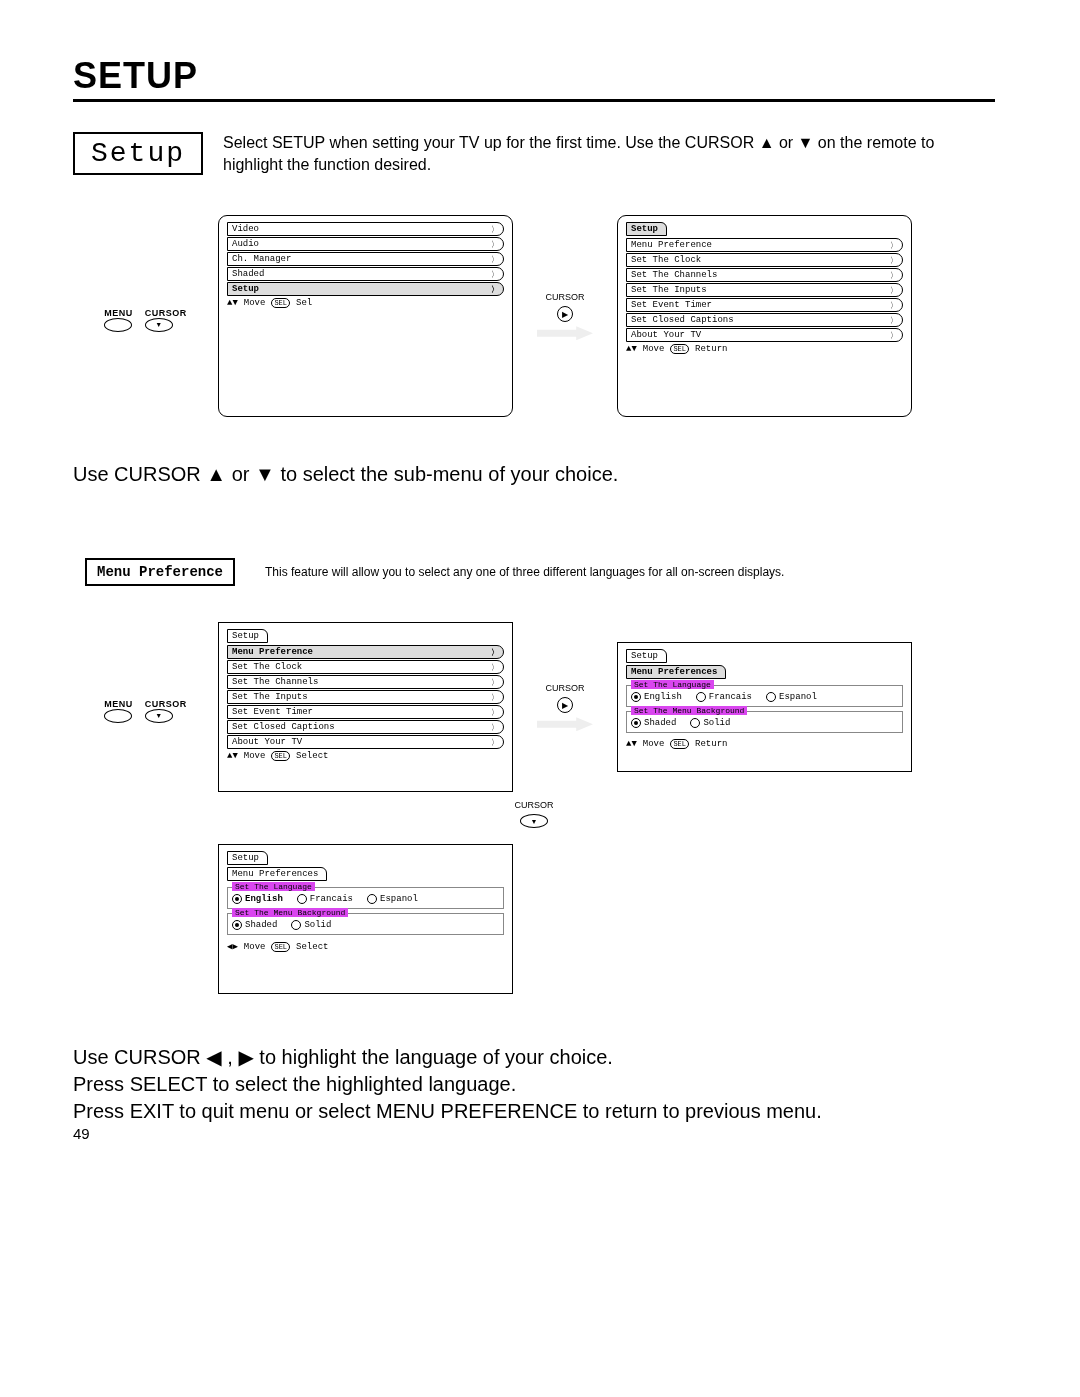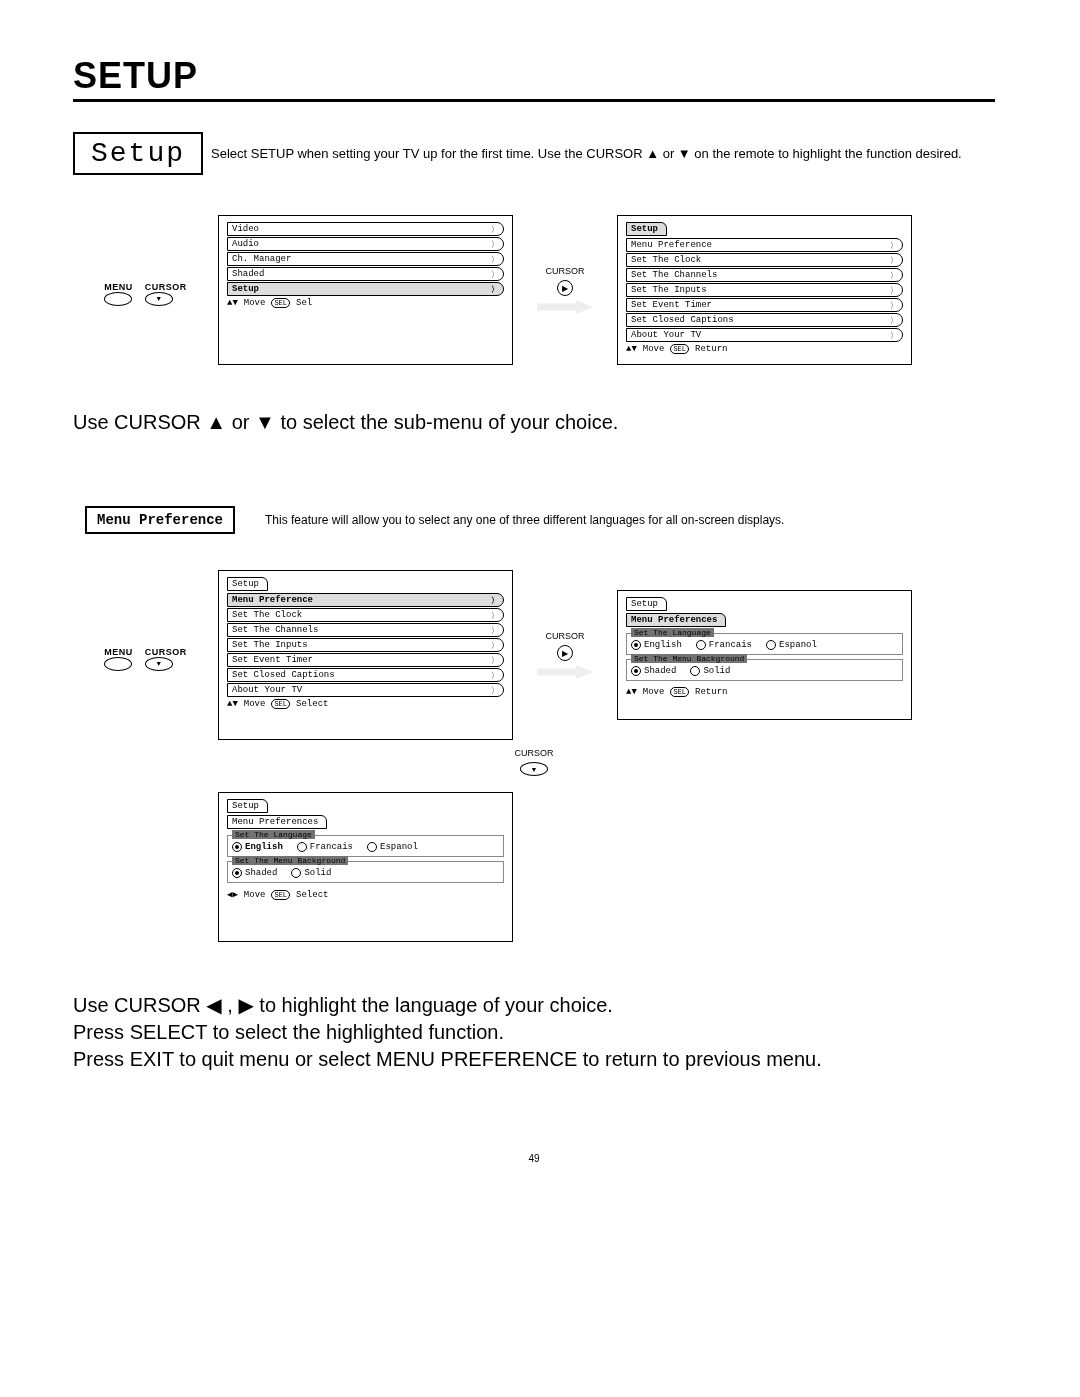--- a/index.html
+++ b/index.html
@@ -27,22 +27,22 @@
     margin-top: 30px;
   }
   .setup-box {
     border: 2px solid #000;
     padding: 4px 16px;
     font-size: 28px;
     letter-spacing: 2px;
     font-family: "Courier New", monospace;
   }
   .setup-text {
-    font-size: 13px;
-    margin-left: 8px;
+    font-size: 16px;
+    margin-left: 20px;
     line-height: 1.35;
   }
 
   .figure-row {
     display: flex;
     align-items: center;
     margin-top: 40px;
     position: relative;
   }
 
@@ -77,21 +77,21 @@
     border: 1px solid #000;
     width: 295px;
     height: 160px;
     box-sizing: border-box;
     padding: 6px 8px;
     font-family: "Courier New", monospace;
     font-size: 10px;
     position: relative;
   }
   .osd.tall { height: 170px; }
-  .osd.short { height: 150px; }
+  .osd.short { height: 202px; border-radius: 9px; }
   .osd-tab {
     background: #ddd;
     border: 1px solid #000;
     display: inline-block;
     padding: 1px 8px 1px 4px;
     font-weight: bold;
     font-size: 9px;
     border-radius: 0 6px 0 0;
     margin-bottom: 2px;
   }
@@ -164,21 +164,21 @@
   .fieldset {
     border:1px solid #888;
     padding: 2px 4px 4px 4px;
     margin-top:4px;
     font-size:9px;
     position:relative;
   }
   .fieldset .legend {
     position:relative;
     top:-8px;
-    background:#737373;
+    background:#d946ef;
     padding:0 3px;
     font-size:8px;
   }
   .radio-row {
     display:flex;
     gap:14px;
     font-size:9px;
     margin-top:-6px;
   }
   .radio {
@@ -186,23 +186,21 @@
   }
   .radio-circle {
     width:8px;height:8px;border:1px solid #000;border-radius:50%;
     display:flex;align-items:center;justify-content:center;
   }
   .radio-dot {
     width:4px;height:4px;background:#000;border-radius:50%;
   }
 
   .page-num {
-    text-align:center;
-    font-size:10px;
-    margin-top: 80px;
+    font-size:15px;
   }
 </style>
 </head>
 <body>
 
 <div class="page">
 
   <div class="heading">SETUP</div>
 
   <div class="setup-block">
@@ -457,19 +455,19 @@
         <span>◀▶</span>
         <span>Move</span>
         <span class="sel-pill">SEL</span>
         <span>Select</span>
       </div>
     </div>
   </div>
 
   <div class="body-text" style="margin-top:50px;">
     <div>Use CURSOR ◀ , ▶ to highlight the language of your choice.</div>
-    <div>Press SELECT to select the highlighted function.</div>
+    <div>Press SELECT to select the highlighted language.</div>
     <div>Press EXIT to quit menu or select MENU PREFERENCE to return to previous menu.</div>
   </div>
 
   <div class="page-num">49</div>
 
 </div>
 
 </body></html>

